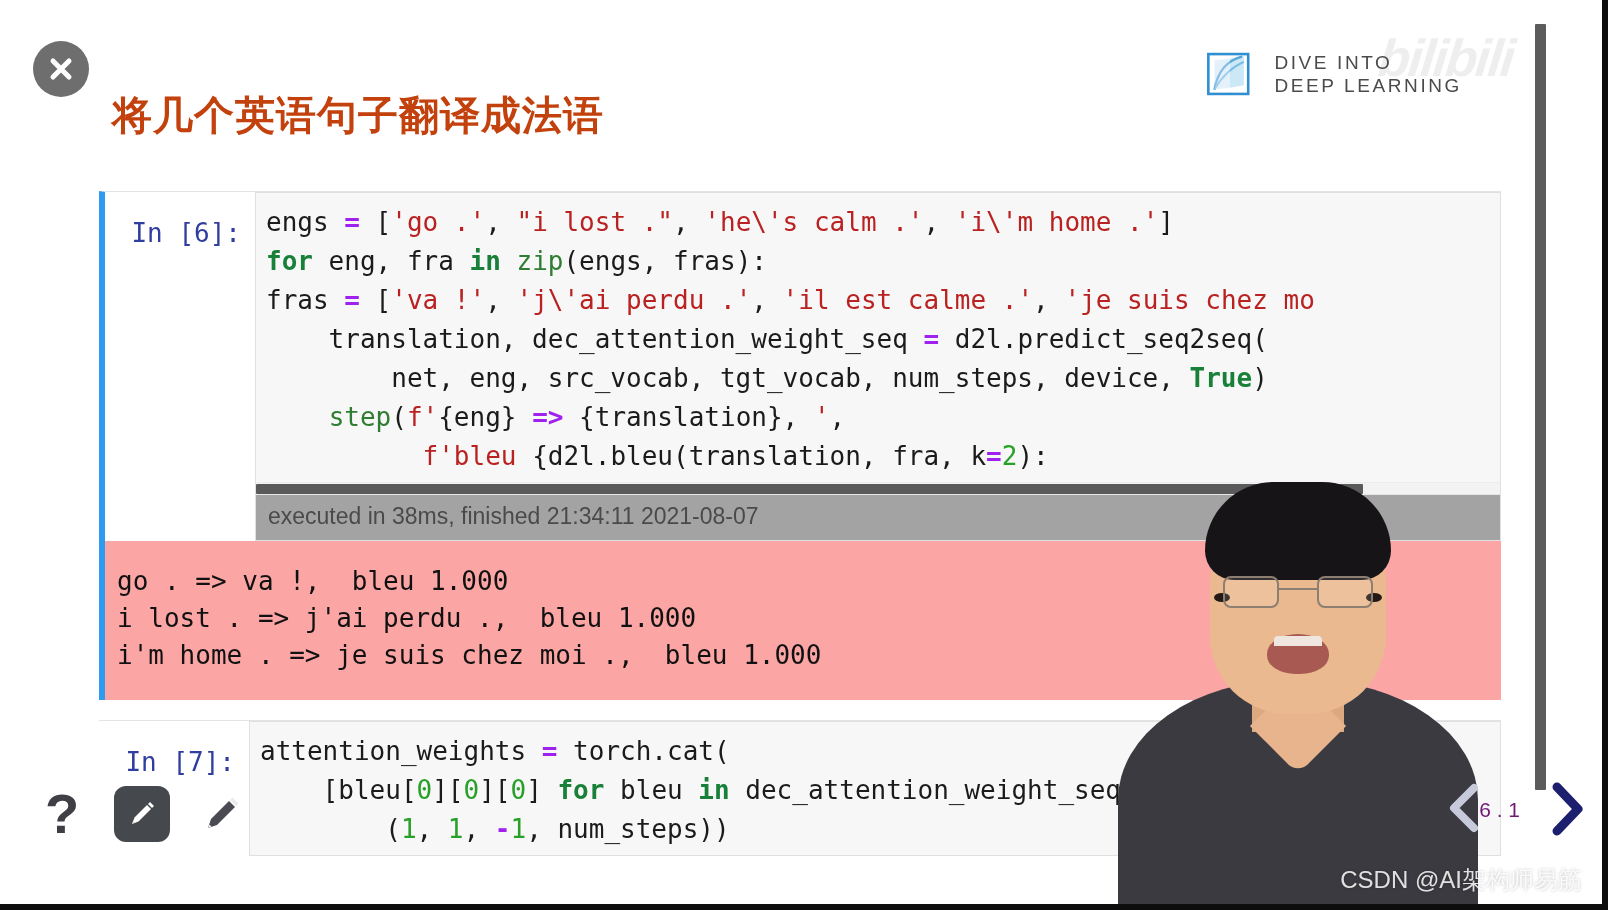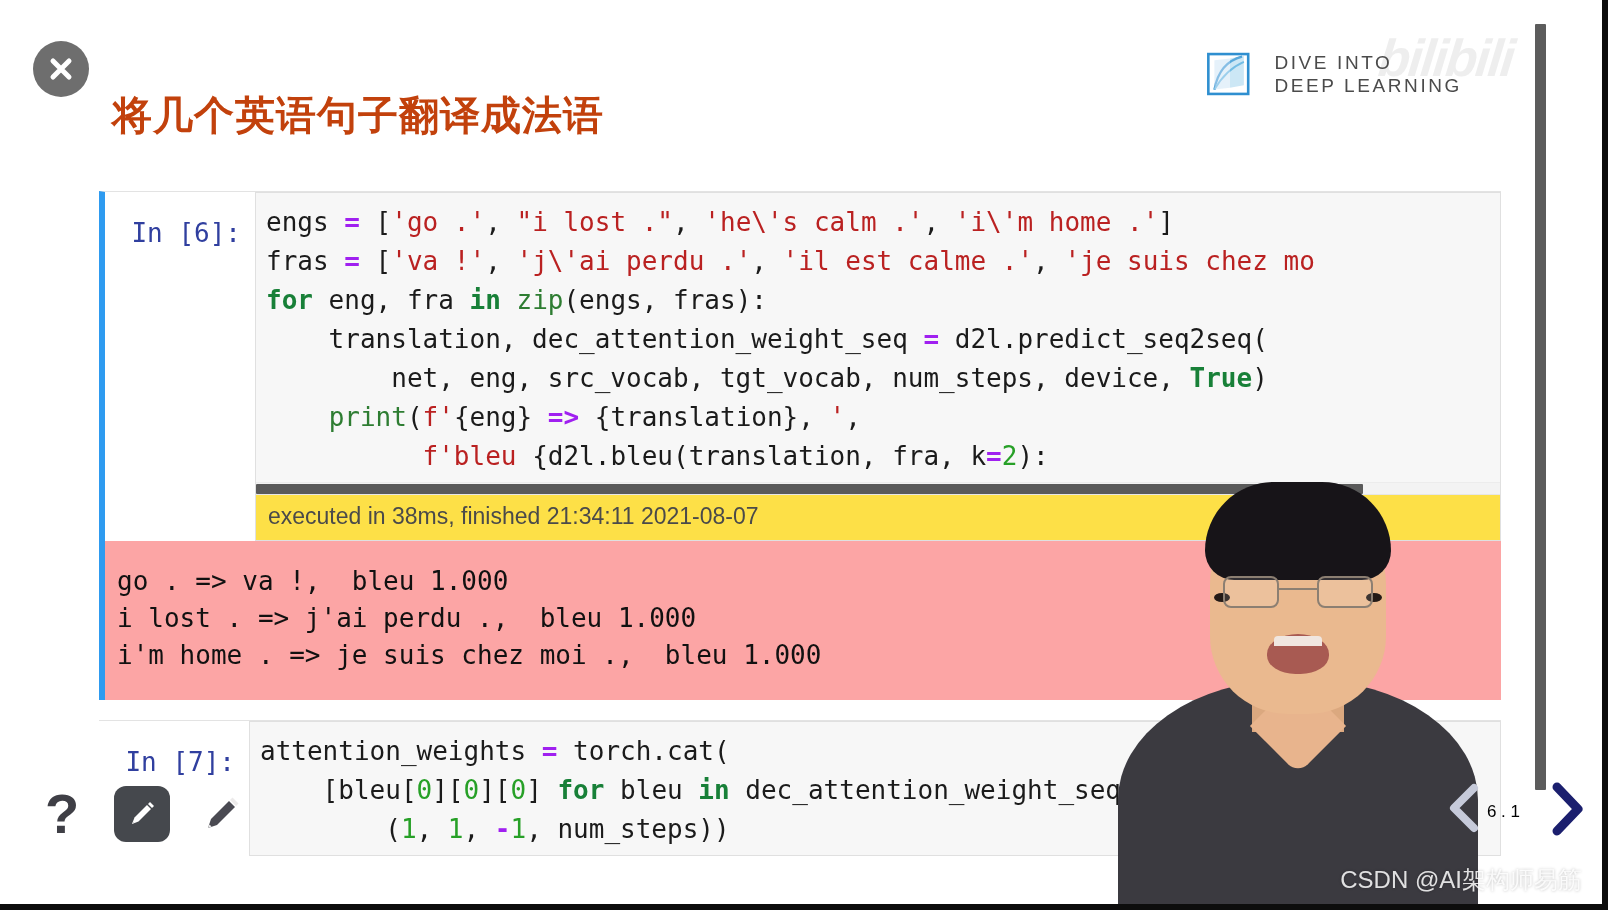--- a/index.html
+++ b/index.html
@@ -118,21 +118,21 @@
     position: relative;
   }
   .hscroll-thumb {
     position: absolute; left: 0; top: 1px;
     height: 10px; width: 89%;
     background: #5a5a5a;
     border-radius: 1px;
   }
 
   .exec-bar {
-    background: #fde047;
+    background: #a3a3a3;
     border-top: 1px solid #e6e6e6;
     padding: 8px 0 10px 12px;
     font-family: "Liberation Sans", sans-serif;
     font-size: 23px;
     color: #4a4a4a;
     white-space: nowrap;
   }
 
   .output {
     background: #fca5a5;
@@ -183,21 +183,21 @@
   .nav-prev {
     position: absolute; right: 120px; bottom: 74px;
     width: 46px; height: 56px; cursor: pointer;
   }
   .nav-next {
     position: absolute; right: 16px; bottom: 70px;
     width: 52px; height: 62px; cursor: pointer;
   }
   .page-num {
     position: absolute; right: 88px; bottom: 88px;
-    font-size: 17px; color: #000000;
+    font-size: 21px; color: #701a75;
     font-family: "Liberation Sans", sans-serif;
     white-space: nowrap;
   }
 
   
   .pip {
     position: absolute;
     left: 1108px; bottom: 0;
     width: 380px; height: 470px;
     overflow: hidden;
@@ -331,25 +331,25 @@
   </div>
 
   <div class="nb">
 
     <div class="cell selected">
       <div class="cell-inner">
         <div class="prompt">In [6]:</div>
         <div class="code-area">
           <div class="code-lines" id="code-lines-0">
               <div class="code-line"><span>engs </span><span class="t-op">=</span><span> [</span><span class="t-str">'go .'</span><span>, </span><span class="t-str">"i lost ."</span><span>, </span><span class="t-str">'he\'s calm .'</span><span>, </span><span class="t-str">'i\'m home .'</span><span>]</span></div>
+              <div class="code-line"><span class="t-kw">for</span><span> eng, fra </span><span class="t-kw">in</span><span> </span><span class="t-fn">zip</span><span>(engs, fras):</span></div>
               <div class="code-line"><span>fras </span><span class="t-op">=</span><span> [</span><span class="t-str">'va !'</span><span>, </span><span class="t-str">'j\'ai perdu .'</span><span>, </span><span class="t-str">'il est calme .'</span><span>, </span><span class="t-str">'je suis chez mo</span></div>
-              <div class="code-line"><span class="t-kw">for</span><span> eng, fra </span><span class="t-kw">in</span><span> </span><span class="t-fn">zip</span><span>(engs, fras):</span></div>
               <div class="code-line"><span>    translation, dec_attention_weight_seq </span><span class="t-op">=</span><span> d2l.predict_seq2seq(</span></div>
               <div class="code-line"><span>        net, eng, src_vocab, tgt_vocab, num_steps, device, </span><span class="t-cons">True</span><span>)</span></div>
-              <div class="code-line"><span>    </span><span class="t-fn">print</span><span>(</span><span class="t-str">f'</span><span>{eng} </span><span class="t-op">=&gt;</span><span> {translation}, </span><span class="t-str">'</span><span>,</span></div>
+              <div class="code-line"><span>    </span><span class="t-fn">step</span><span>(</span><span class="t-str">f'</span><span>{eng} </span><span class="t-op">=&gt;</span><span> {translation}, </span><span class="t-str">'</span><span>,</span></div>
               <div class="code-line"><span>          </span><span class="t-str">f'bleu </span><span>{d2l.bleu(translation, fra, k</span><span class="t-op">=</span><span class="t-num">2</span><span>):</span></div>
             </div>
           <div class="hscroll">
             <div class="hscroll-thumb"></div>
           </div>
           <div class="exec-bar">executed in 38ms, finished 21:34:11 2021-08-07</div>
         </div>
       </div>
       <div class="output" id="output-0">
           <div class="out-line">go . =&gt; va !,  bleu 1.000</div>

